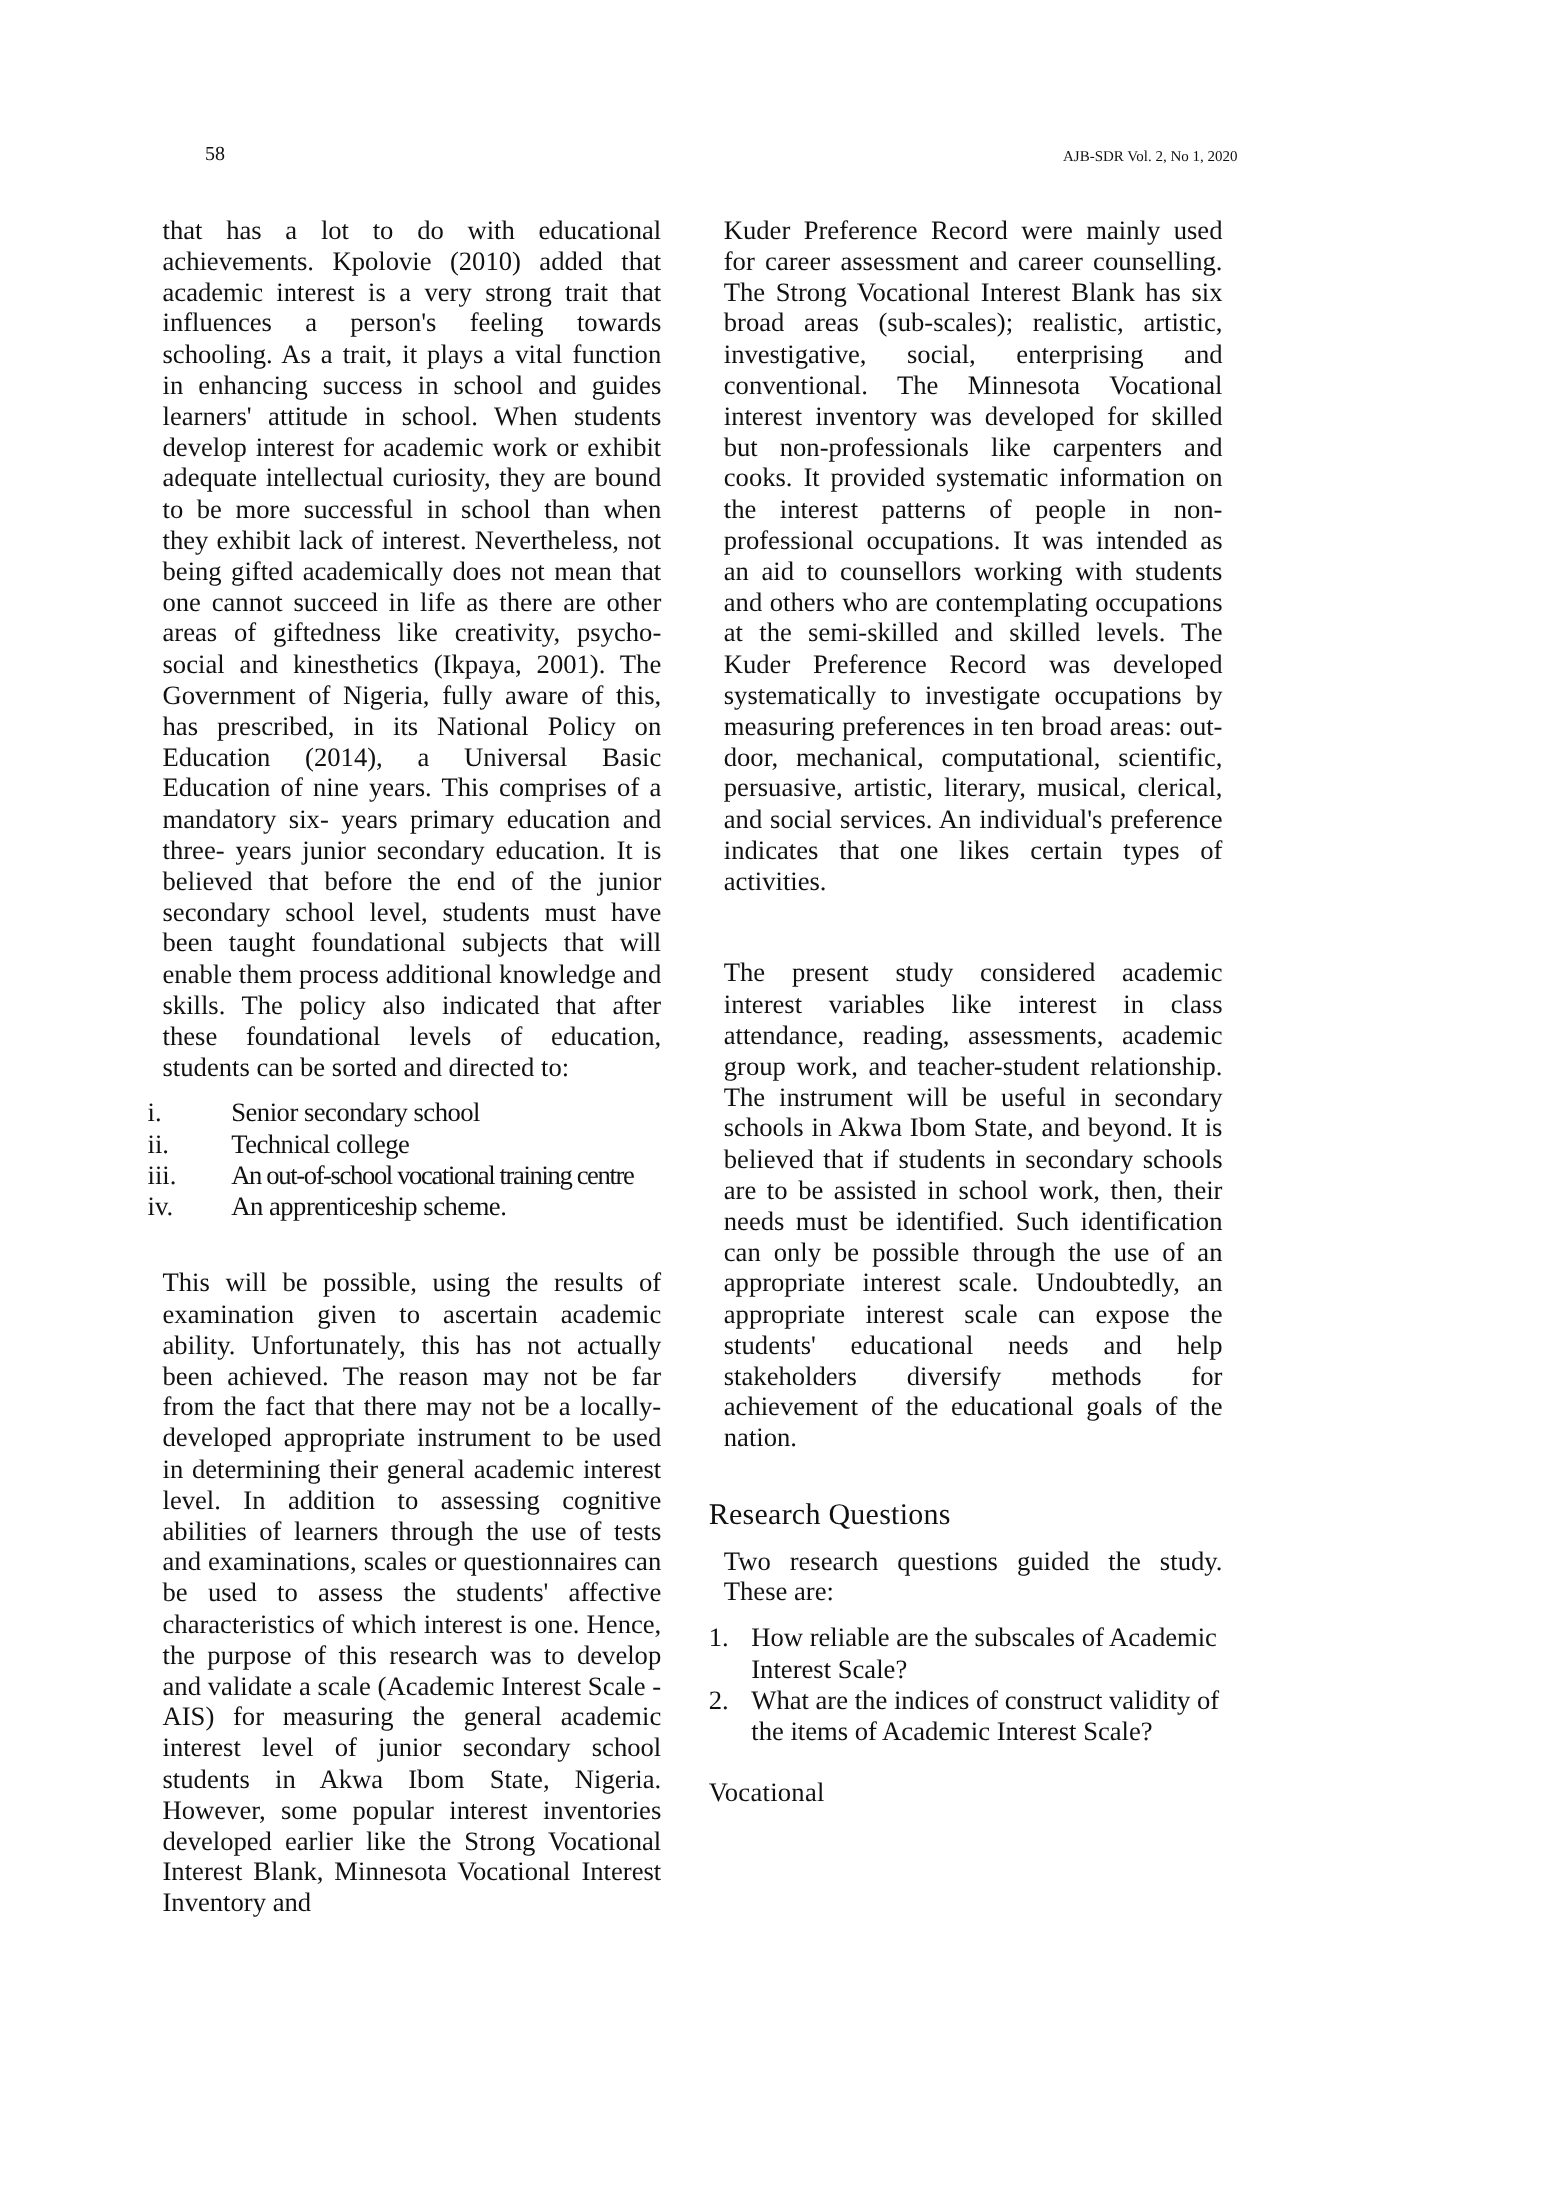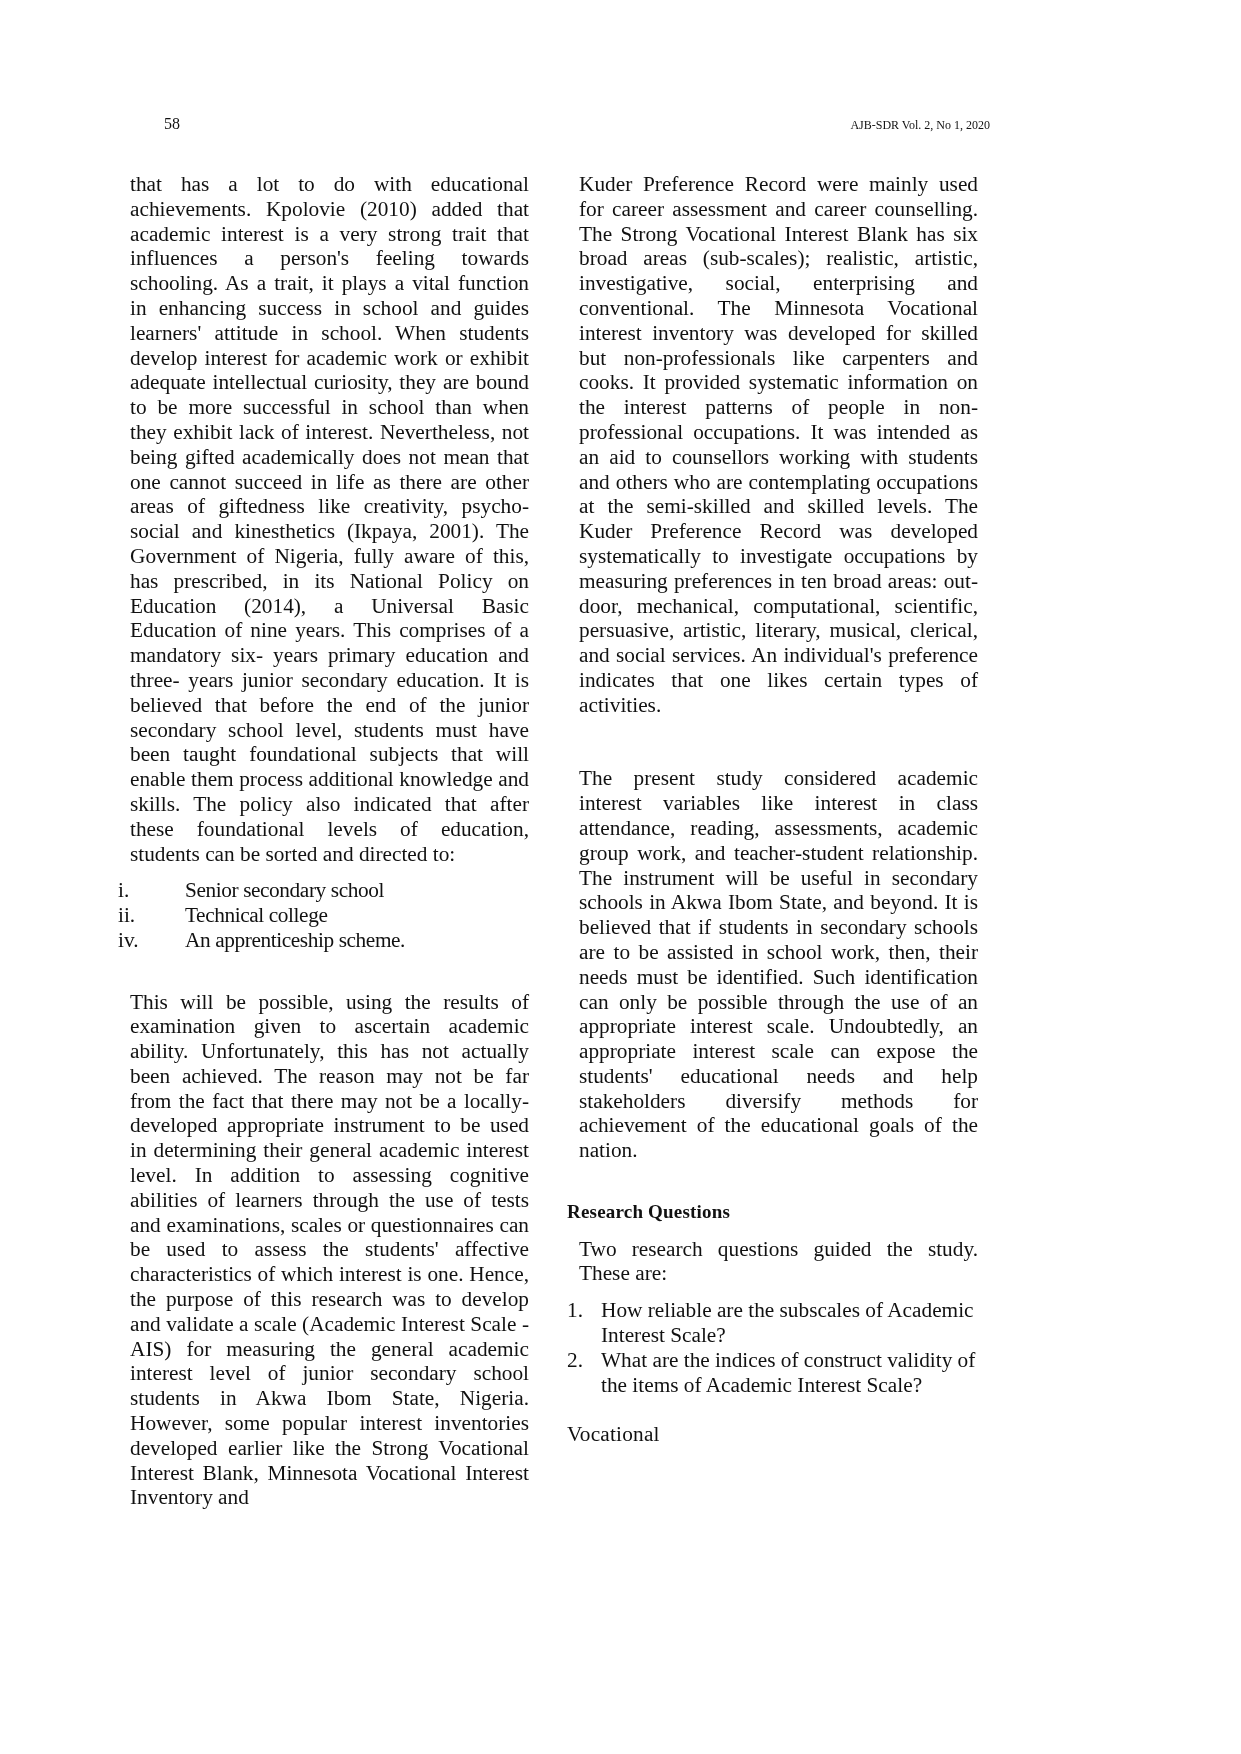--- a/index.html
+++ b/index.html
@@ -45,35 +45,39 @@
   <p class="para">that has a lot to do with educational achievements. Kpolovie (2010) added that academic interest is a very strong trait that influences a person's feeling towards schooling. As a trait, it plays a vital function in enhancing success in school and guides learners' attitude in school. When students develop interest for academic work or exhibit adequate intellectual curiosity, they are bound to be more successful in school than when they exhibit lack of interest. Nevertheless, not being gifted academically does not mean that one cannot succeed in life as there are other areas of giftedness like creativity, psycho-social and kinesthetics (Ikpaya, 2001). The Government of Nigeria, fully aware of this, has prescribed, in its National Policy on Education (2014), a Universal Basic Education of nine years. This comprises of a mandatory six- years primary education and three- years junior secondary education. It is believed that before the end of the junior secondary school level, students must have been taught foundational subjects that will enable them process additional knowledge and skills. The policy also indicated that after these foundational levels of education, students can be sorted and directed to:</p>
   <ol class="roman-list">
     <li>
       <span class="num">i.</span>
       <span class="txt">Senior secondary school</span>
     </li>
     <li>
       <span class="num">ii.</span>
       <span class="txt">Technical college</span>
     </li>
+    <li class="tight">
+      <span class="num">iii.</span>
+      <span class="txt">An out-of-school vocational training centre</span>
+    </li>
     <li>
       <span class="num">iv.</span>
       <span class="txt">An apprenticeship scheme.</span>
     </li>
   </ol>
   <div class="gap"></div>
   <p class="para">This will be possible, using the results of examination given to ascertain academic ability. Unfortunately, this has not actually been achieved. The reason may not be far from the fact that there may not be a locally- developed appropriate instrument to be used in determining their general academic interest level. In addition to assessing cognitive abilities of learners through the use of tests and examinations, scales or questionnaires can be used to assess the students' affective characteristics of which interest is one. Hence, the purpose of this research was to develop and validate a scale (Academic Interest Scale - AIS) for measuring the general academic interest level of junior secondary school students in Akwa Ibom State, Nigeria. However, some popular interest inventories developed earlier like the Strong Vocational Interest Blank, Minnesota Vocational Interest Inventory and</p>
 </div>
 
 <div class="col col-right">
   <p class="para">Kuder Preference Record were mainly used for career assessment and career counselling. The Strong Vocational Interest Blank has six broad areas (sub-scales); realistic, artistic, investigative, social, enterprising and conventional. The Minnesota Vocational interest inventory was developed for skilled but non-professionals like carpenters and cooks. It provided systematic information on the interest patterns of people in non-professional occupations. It was intended as an aid to counsellors working with students and others who are contemplating occupations at the semi-skilled and skilled levels. The Kuder Preference Record was developed systematically to investigate occupations by measuring preferences in ten broad areas: out-door, mechanical, computational, scientific, persuasive, artistic, literary, musical, clerical, and social services. An individual's preference indicates that one likes certain types of activities.</p>
   <div class="gap"></div>
   <p class="para">The present study considered academic interest variables like interest in class attendance, reading, assessments, academic group work, and teacher-student relationship. The instrument will be useful in secondary schools in Akwa Ibom State, and beyond. It is believed that if students in secondary schools are to be assisted in school work, then, their needs must be identified. Such identification can only be possible through the use of an appropriate interest scale. Undoubtedly, an appropriate interest scale can expose the students' educational needs and help stakeholders diversify methods for achievement of the educational goals of the nation.</p>
   <div class="gap"></div>
-  <h3 class="heading" style="font-weight:bold;font-size:19px;">Research Questions</h3>
+  <h3 class="heading" style="font-weight:normal;font-size:24px;">Research Questions</h3>
   <p class="para">Two research questions guided the study. These are:</p>
   <ol class="num-list">
     <li>
       <span class="num">1.</span>
       <span class="txt">How reliable are the subscales of Academic Interest Scale?</span>
     </li>
     <li>
       <span class="num">2.</span>
       <span class="txt">What are the indices of construct validity of the items of Academic Interest Scale?</span>
     </li>

